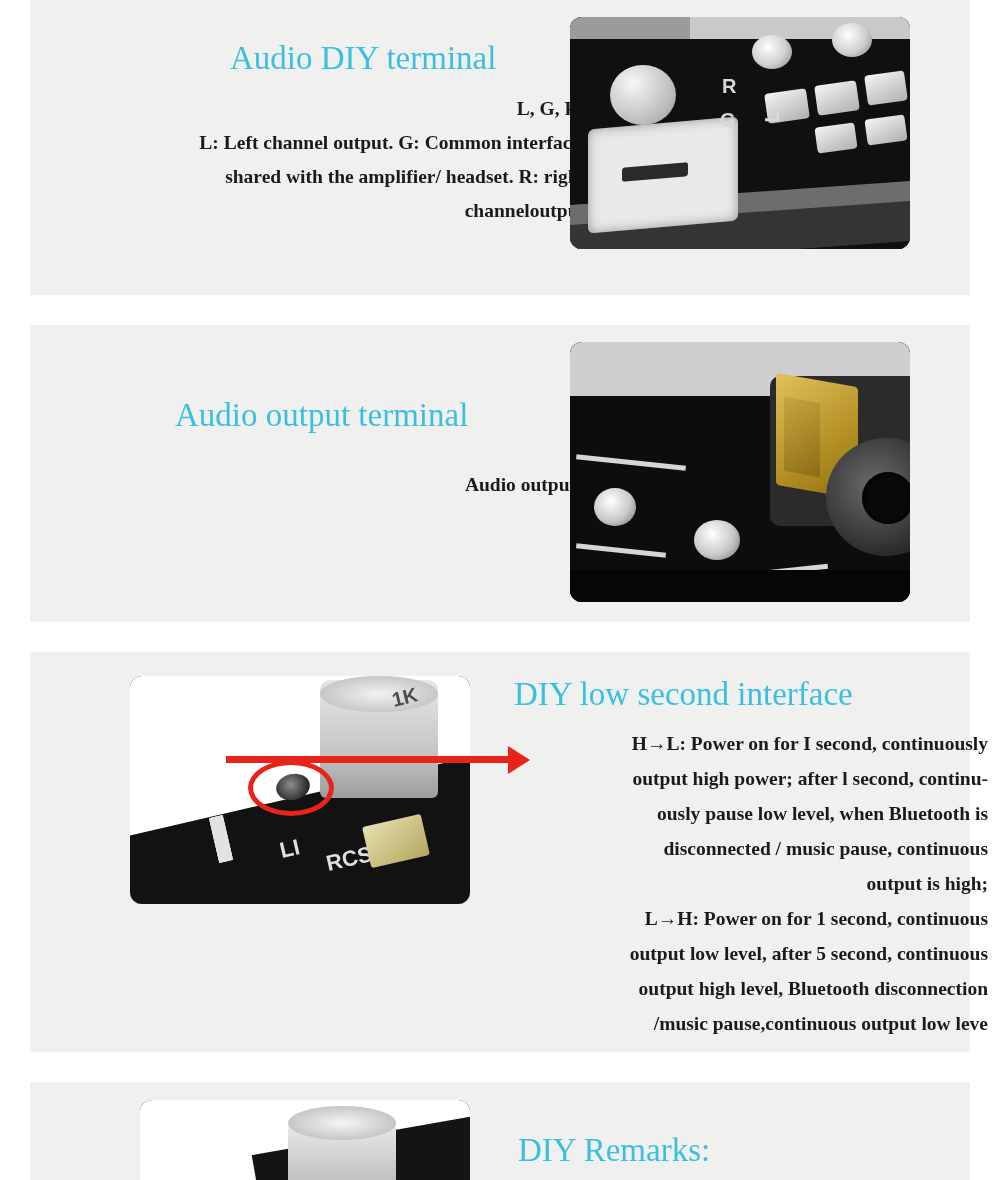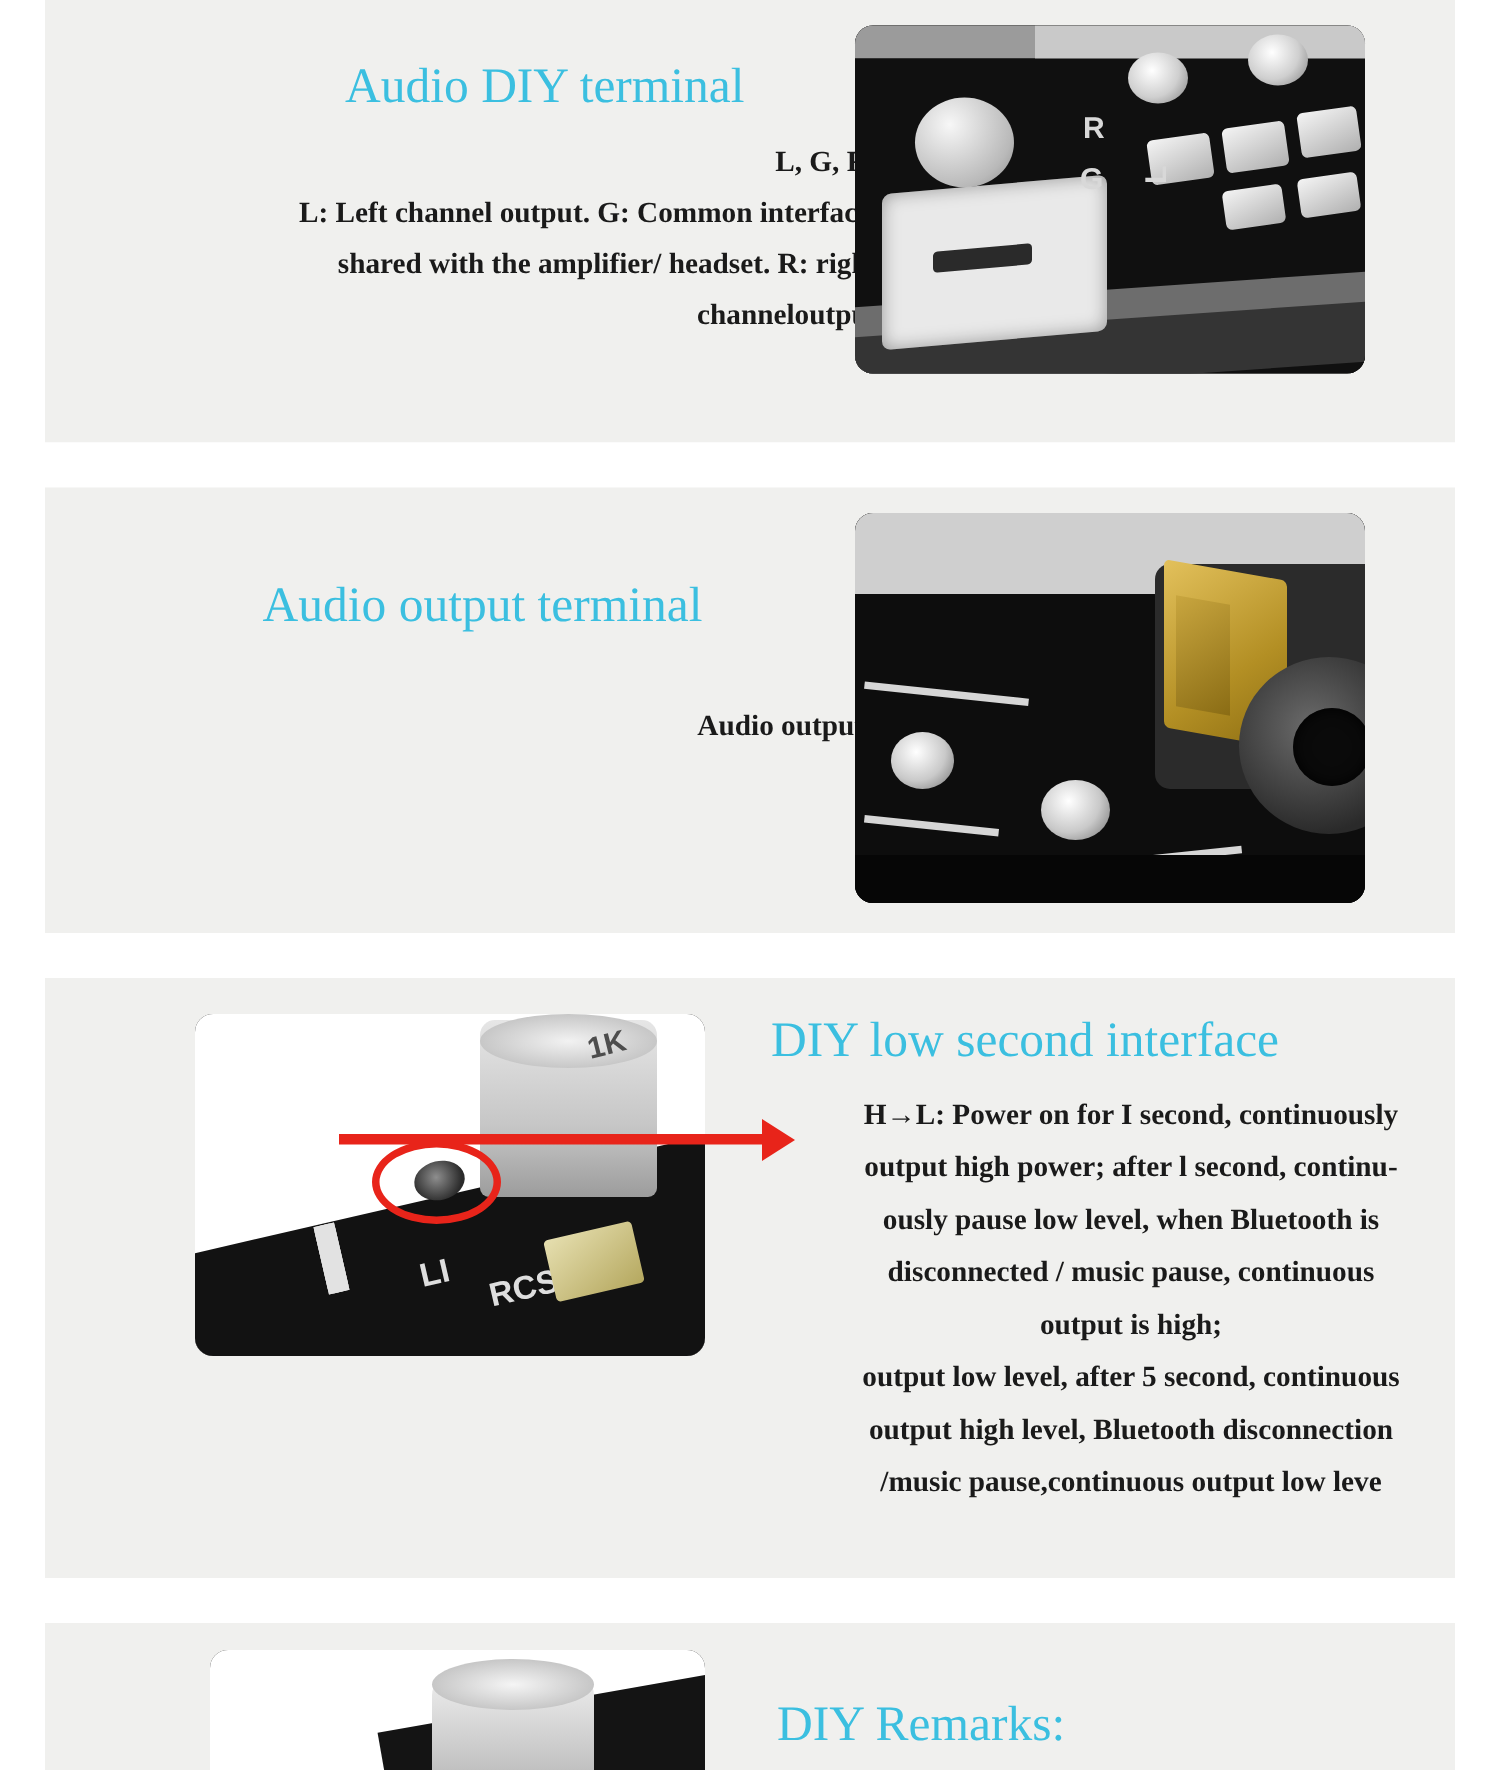--- a/index.html
+++ b/index.html
@@ -250,28 +250,28 @@
   }
   .body {
     position: absolute;
     color: #1a1a1a;
     font-family: "Liberation Serif", serif;
     font-weight: bold;
     font-size: 19.5px;
     line-height: 34px;
   }
   .body.right { text-align: right; }
-  .body.left { text-align: center; }
+  .body.left { text-align: right; }
 
   
   .s1-head { left: 200px; top: 40px; }
   .s1-body { left: 60px; top: 92px; width: 495px; }
 
   
-  .s2-head { left: 145px; top: 61px; }
+  .s2-head { left: 145px; top: 72px; }
   .s2-body { left: 140px; top: 143px; width: 406px; text-align: right; }
 
   
   .s3-head { left: 484px; top: 24px; }
   .s3-body { left: 490px; top: 74px; width: 468px; line-height: 35px; }
 
   
   .s4-head { left: 488px; top: 50px; }
 </style>
 </head>
@@ -348,20 +348,21 @@
   <div class="section sec3">
 
     <div class="heading s3-head">DIY low second interface</div>
 
     <div class="body left s3-body">
       <div>H→L: Power on for I second, continuously</div>
       <div>output high power; after l second, continu-</div>
       <div>ously pause low level, when Bluetooth is</div>
       <div>disconnected / music pause, continuous</div>
       <div>output is high;</div>
+      <div>L→H: Power on for 1 second, continuous</div>
       <div>output low level, after 5 second, continuous</div>
       <div>output high level, Bluetooth disconnection</div>
       <div>/music pause,continuous output low leve</div>
     </div>
 
     <div class="photo photo3">
       <div class="p3 bg"></div>
       <div class="p3 board"></div>
       <div class="p3 pad p1"></div>
       <div class="p3 pad p2"></div>

